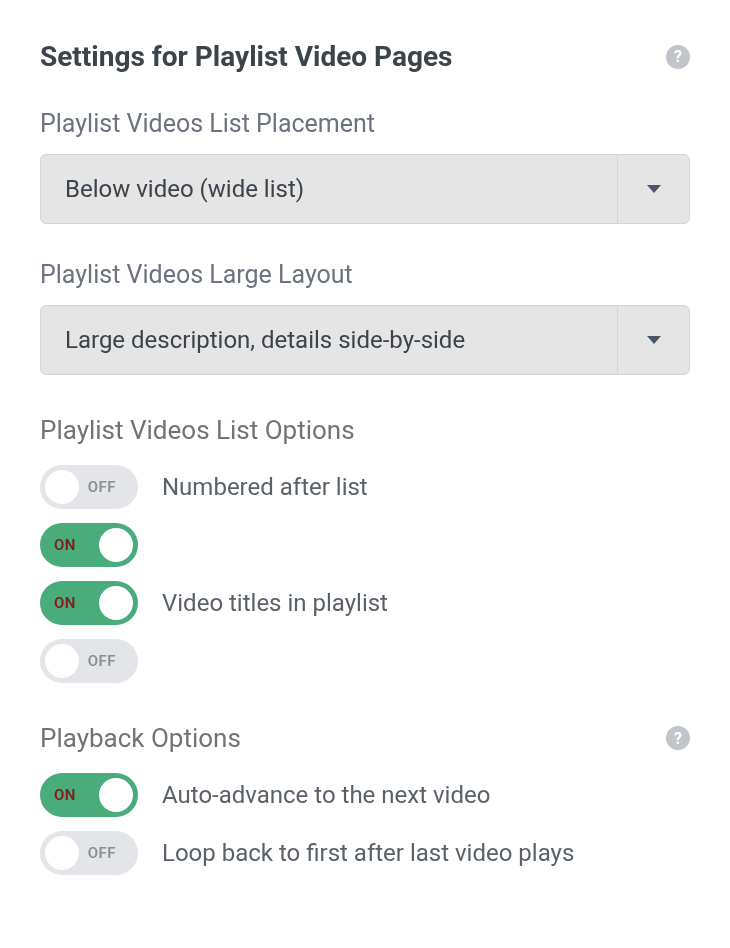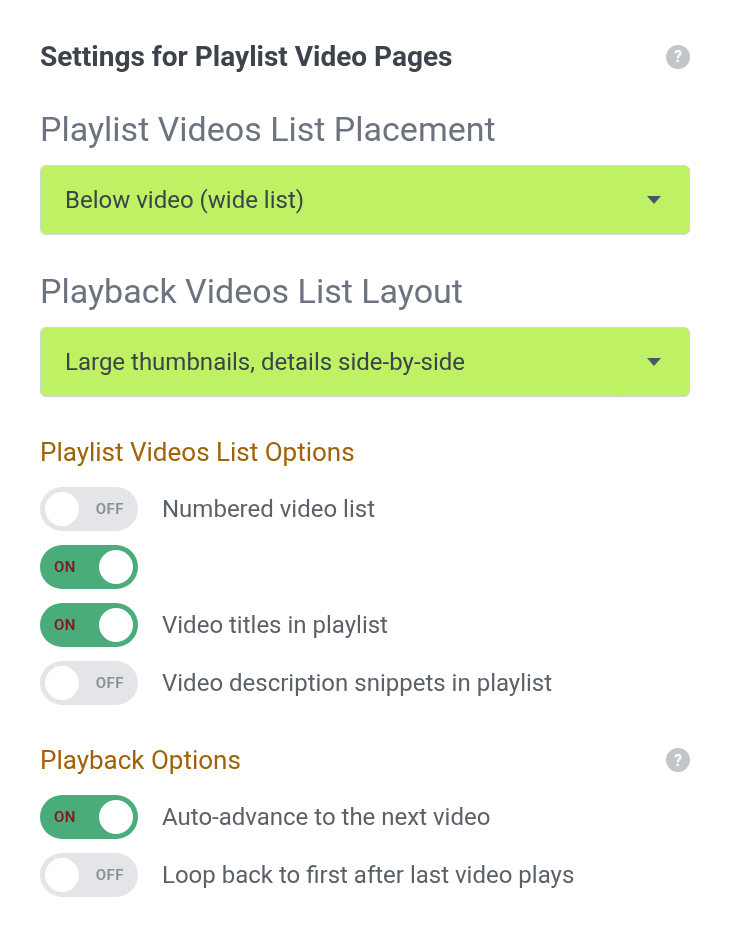--- a/index.html
+++ b/index.html
@@ -32,44 +32,44 @@
       background: #c2c6ca;
       color: #ffffff;
       display: flex;
       align-items: center;
       justify-content: center;
       font-size: 16px;
       font-weight: 700;
       flex-shrink: 0;
     }
     .field-label {
-      font-size: 34px;
+      font-size: 25px;
       font-weight: 400;
       color: #6b7280;
       margin-top: 36px;
       margin-bottom: 16px;
     }
     .subsection-header {
       display: flex;
       justify-content: space-between;
       align-items: center;
       margin-top: 40px;
       margin-bottom: 20px;
     }
     .subsection-title {
       font-size: 26px;
       font-weight: 400;
-      color: #a16207;
+      color: #737373;
     }
     .select-wrapper {
       position: relative;
       width: 100%;
       border: 1px solid #d1d5db;
       border-radius: 6px;
-      background: #bef264;
+      background: #e5e5e5;
       display: flex;
       align-items: stretch;
     }
     .select-value {
       flex: 1;
       padding: 20px 24px;
       font-size: 24px;
       color: #3c434a;
     }
     .select-arrow {
@@ -121,21 +121,21 @@
       right: 5px;
     }
     .toggle-label {
       font-size: 15px;
       font-weight: 600;
       letter-spacing: 0.5px;
       position: absolute;
     }
     .toggle.off .toggle-label {
       color: #8a8f96;
-      right: 14px;
+      right: 22px;
     }
     .toggle.on .toggle-label {
       color: #7f1d1d;
       left: 14px;
     }
     .toggle-text {
       font-size: 24px;
       color: #5b6169;
     }
     .options-group {
@@ -151,39 +151,39 @@
 </div>
 
 <div class="field-label">Playlist Videos List Placement</div>
 <div class="select-wrapper">
   <div class="select-value">Below video (wide list)</div>
   <div class="select-arrow">
     <div class="caret-down"></div>
   </div>
 </div>
 
-<div class="field-label">Playback Videos List Layout</div>
+<div class="field-label">Playlist Videos Large Layout</div>
 <div class="select-wrapper">
-  <div class="select-value">Large thumbnails, details side-by-side</div>
+  <div class="select-value">Large description, details side-by-side</div>
   <div class="select-arrow">
     <div class="caret-down"></div>
   </div>
 </div>
 
 <div class="subsection-header">
   <div class="subsection-title">Playlist Videos List Options</div>
 </div>
 
 <div class="options-group">
   <div class="toggle-row">
     <div class="toggle off">
       <div class="toggle-knob"></div>
       <span class="toggle-label">OFF</span>
     </div>
-    <span class="toggle-text">Numbered video list</span>
+    <span class="toggle-text">Numbered after list</span>
   </div>
 
   <div class="toggle-row">
     <div class="toggle on">
       <div class="toggle-knob"></div>
       <span class="toggle-label">ON</span>
     </div>
   </div>
 
   <div class="toggle-row">
@@ -192,21 +192,20 @@
       <span class="toggle-label">ON</span>
     </div>
     <span class="toggle-text">Video titles in playlist</span>
   </div>
 
   <div class="toggle-row">
     <div class="toggle off">
       <div class="toggle-knob"></div>
       <span class="toggle-label">OFF</span>
     </div>
-    <span class="toggle-text">Video description snippets in playlist</span>
   </div>
 </div>
 
 <div class="subsection-header">
   <div class="subsection-title">Playback Options</div>
   <div class="help-icon">?</div>
 </div>
 
 <div class="options-group">
   <div class="toggle-row">

